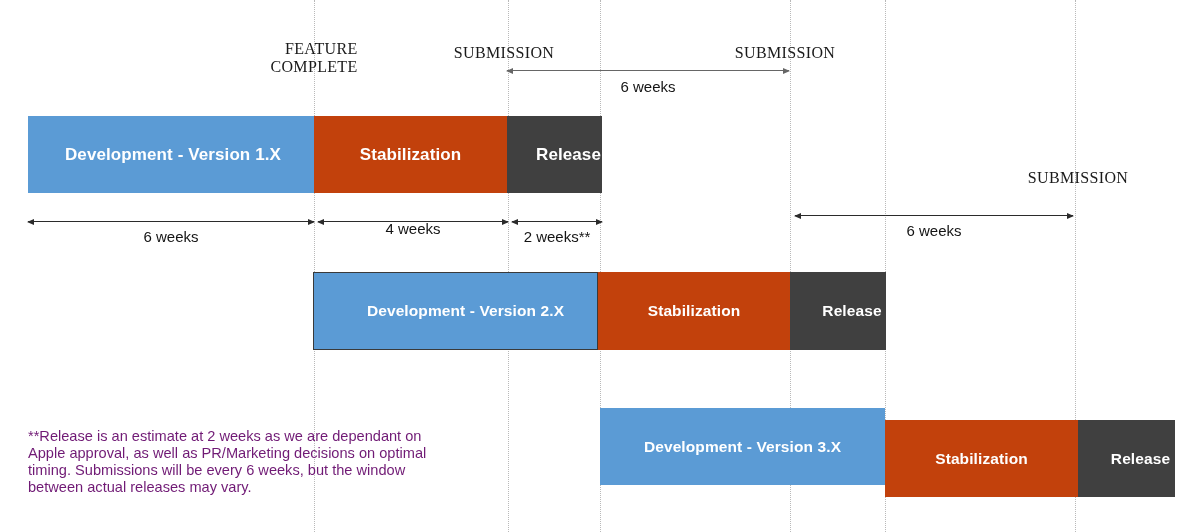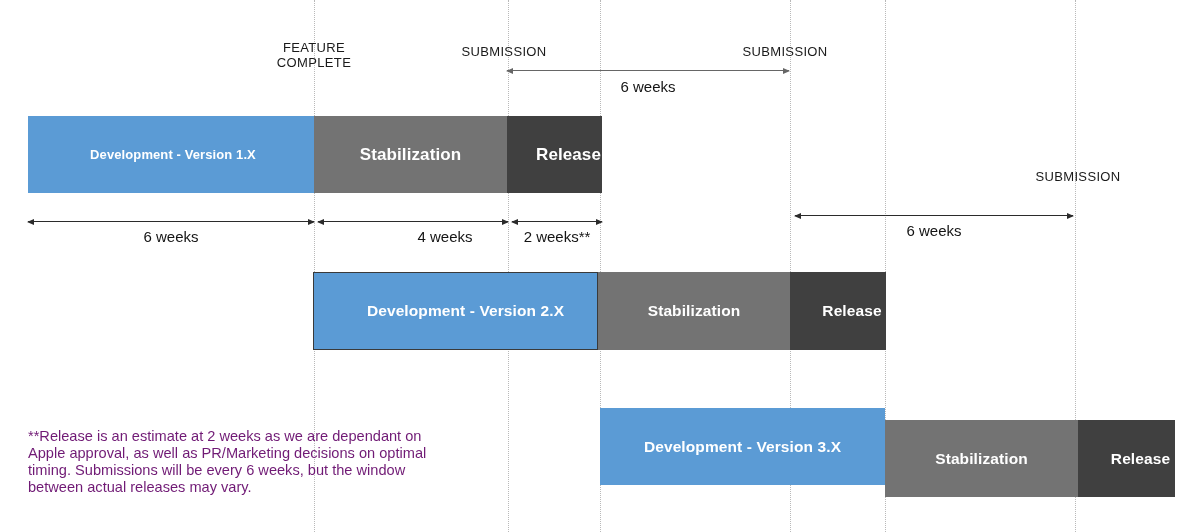--- a/index.html
+++ b/index.html
@@ -33,33 +33,34 @@
     display: flex;
     align-items: center;
     justify-content: center;
     box-sizing: border-box;
     color: #ffffff;
     font-weight: bold;
     letter-spacing: 0.1px;
     white-space: nowrap;
   }
   .bar.dev     { background: #5B9BD5; }
-  .bar.stab    { background: #737373; }
+  .bar.stab    { background: #c2410c; }
   .bar.rel     { background: #404040; padding-left: 28px; }
   .bar.bordered { border: 1.5px solid #3a3a3a; }
 
   
   .milestone {
     position: absolute;
-    font-size: 13px;
+    font-size: 16px;
     color: #1a1a1a;
     letter-spacing: 0.35px;
     white-space: nowrap;
-    text-align: center;
+    text-align: right;
     transform: translateX(-50%);
+    font-family: Liberation Serif, serif;
   }
   .milestone .line2 { display: block; }
 
   
   .arrow {
     position: absolute;
     height: 1px;
     background: #2b2b2b;
   }
   .arrow.grey { background: #666666; height: 1.4px; }
@@ -108,21 +109,21 @@
 <div id="canvas">
   <div id="gridlines-layer">
       <div class="gridline" style="left: 314px;"></div>
       <div class="gridline" style="left: 508px;"></div>
       <div class="gridline" style="left: 600px;"></div>
       <div class="gridline" style="left: 790px;"></div>
       <div class="gridline" style="left: 885px;"></div>
       <div class="gridline" style="left: 1075px;"></div>
     </div>
   <div id="bars-layer">
-      <div class="bar dev" style="left: 28px; top: 116px; width: 290px; height: 77px; font-size: 13px;">Development  - Version 1.X</div>
+      <div class="bar dev" style="left: 28px; top: 116px; width: 290px; height: 77px; font-size: 17px;">Development  - Version 1.X</div>
       <div class="bar stab" style="left: 314px; top: 116px; width: 193px; height: 77px; font-size: 17px;">Stabilization</div>
       <div class="bar rel" style="left: 507px; top: 116px; width: 95px; height: 77px; font-size: 17px;">Release</div>
       <div class="bar dev bordered" style="left: 313px; top: 272px; width: 285px; height: 78px; font-size: 15.5px; padding-left: 20px;">Development  - Version 2.X</div>
       <div class="bar stab" style="left: 598px; top: 272px; width: 192px; height: 78px; font-size: 15.5px;">Stabilization</div>
       <div class="bar rel" style="left: 790px; top: 272px; width: 96px; height: 78px; font-size: 15.5px;">Release</div>
       <div class="bar dev" style="left: 600px; top: 408px; width: 285px; height: 77px; font-size: 15.5px;">Development  - Version 3.X</div>
       <div class="bar stab" style="left: 885px; top: 420px; width: 193px; height: 77px; font-size: 15.5px;">Stabilization</div>
       <div class="bar rel" style="left: 1078px; top: 420px; width: 97px; height: 77px; font-size: 15.5px;">Release</div>
     </div>
   <div id="milestones-layer">
@@ -130,21 +131,21 @@
       <div class="milestone" style="left: 504px; top: 44px;"><span>SUBMISSION</span></div>
       <div class="milestone" style="left: 785px; top: 44px;"><span>SUBMISSION</span></div>
       <div class="milestone" style="left: 1078px; top: 169px;"><span>SUBMISSION</span></div>
     </div>
   <div id="durations-layer">
       <div class="arrow grey" style="left: 507px; top: 70px; width: 282px;"></div>
       <div class="arrow-label" style="left: 648px; top: 78px;">6 weeks</div>
       <div class="arrow" style="left: 28px; top: 221px; width: 286px;"></div>
       <div class="arrow-label" style="left: 171px; top: 228px;">6 weeks</div>
       <div class="arrow" style="left: 318px; top: 221px; width: 190px;"></div>
-      <div class="arrow-label" style="left: 413px; top: 228px; margin-left: 32px;">4 weeks</div>
+      <div class="arrow-label" style="left: 413px; top: 220px;">4 weeks</div>
       <div class="arrow" style="left: 512px; top: 221px; width: 90px;"></div>
       <div class="arrow-label" style="left: 557px; top: 228px;">2 weeks**</div>
       <div class="arrow" style="left: 795px; top: 215px; width: 278px;"></div>
       <div class="arrow-label" style="left: 934px; top: 222px;">6 weeks</div>
     </div>
   <div class="note" style="left: 28px; top: 428px;">**Release is an estimate at 2 weeks  as we are dependant on
 Apple approval, as well as PR/Marketing decisions on optimal
 timing.  Submissions will be every 6 weeks, but the window
 between actual releases may vary.</div>
 </div>

